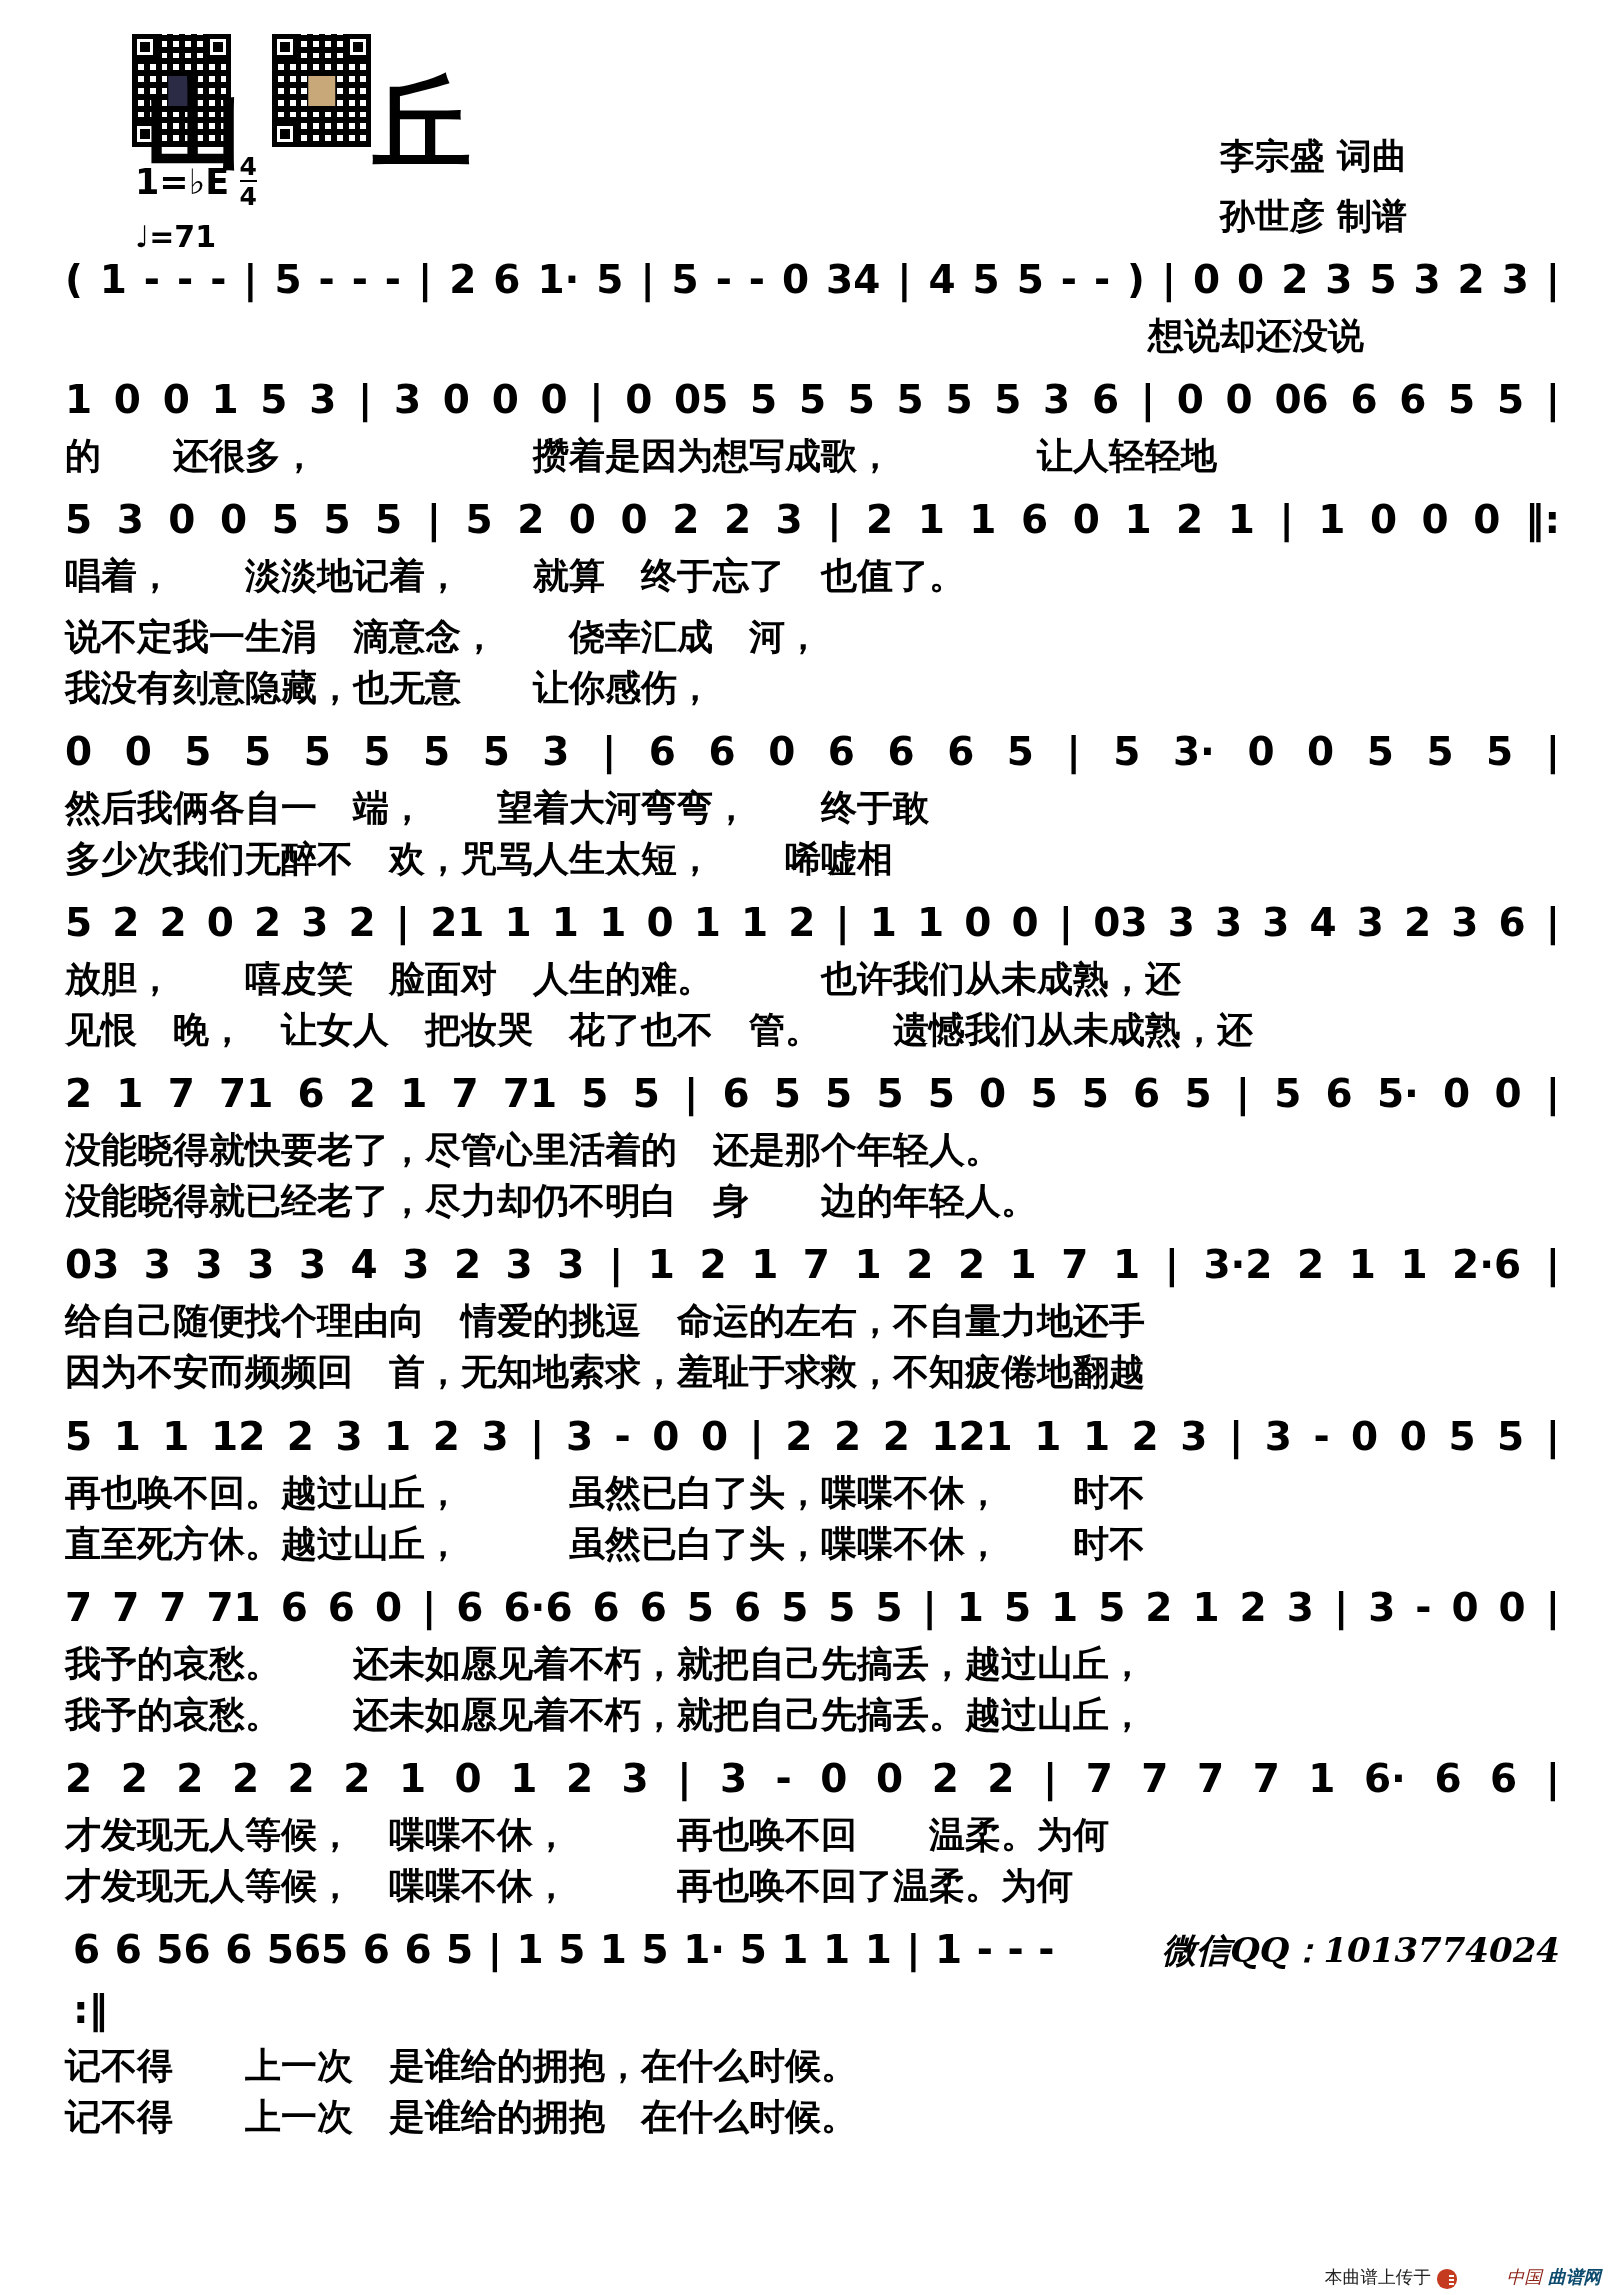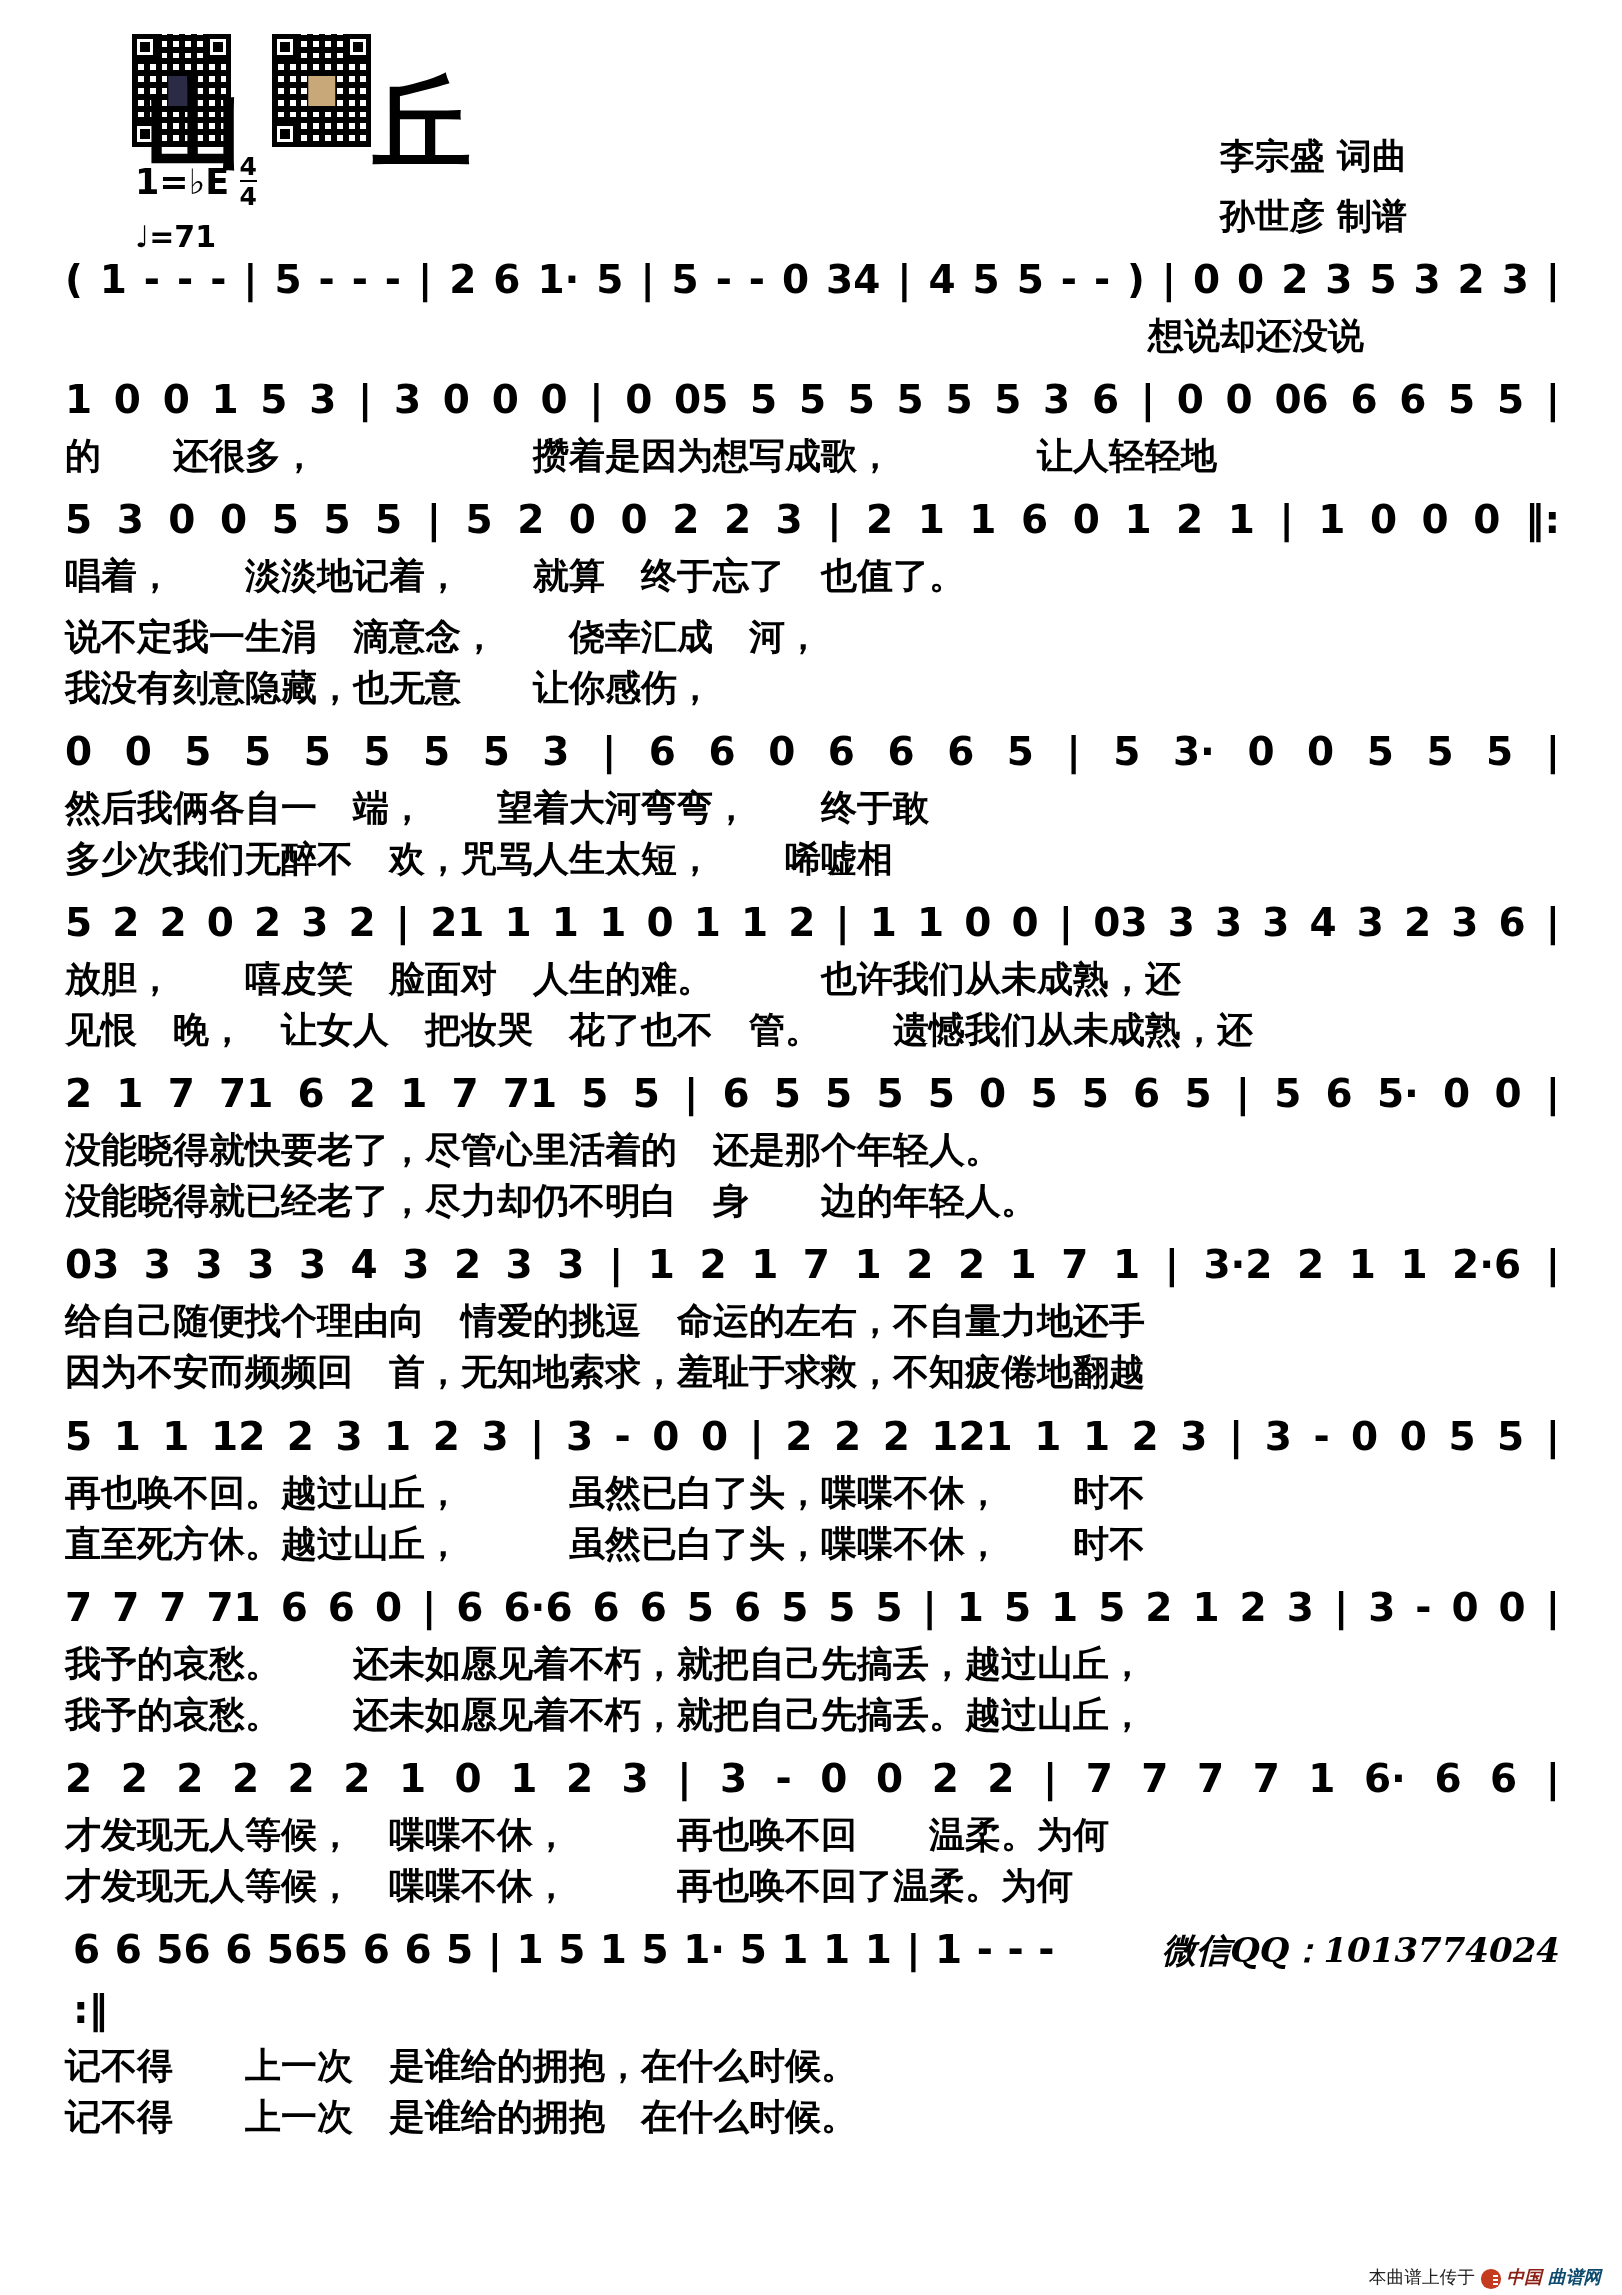--- a/index.html
+++ b/index.html
@@ -62,21 +62,21 @@
     display:flex;align-items:flex-end;gap:6px;font-size:17.7px;color:#222;
   }
   .site-logo{
     width:19.6px;height:19.6px;border-radius:50%;display:inline-block;position:relative;
     background:#c43b1f;
   }
   .site-logo::after{
     content:"";position:absolute;right:2.6px;top:3.9px;width:5.2px;height:11.8px;
     background:repeating-linear-gradient(0deg,#fff 0 2px,#c43b1f 2px 3.9px);
   }
-  .site-primary{color:#8b1f14;font-weight:bold;font-style:italic;}
+  .site-primary{color:#8b1f14;font-weight:normal;font-style:italic;margin-left:44px;}
   .site-secondary{color:#0c4a6e;font-weight:bold;font-style:italic;}
 </style>
 </head>
 <body>
 
 <div class="page">
 
   <div class="header">
     <div class="qr-codes">
       <div class="qr">

